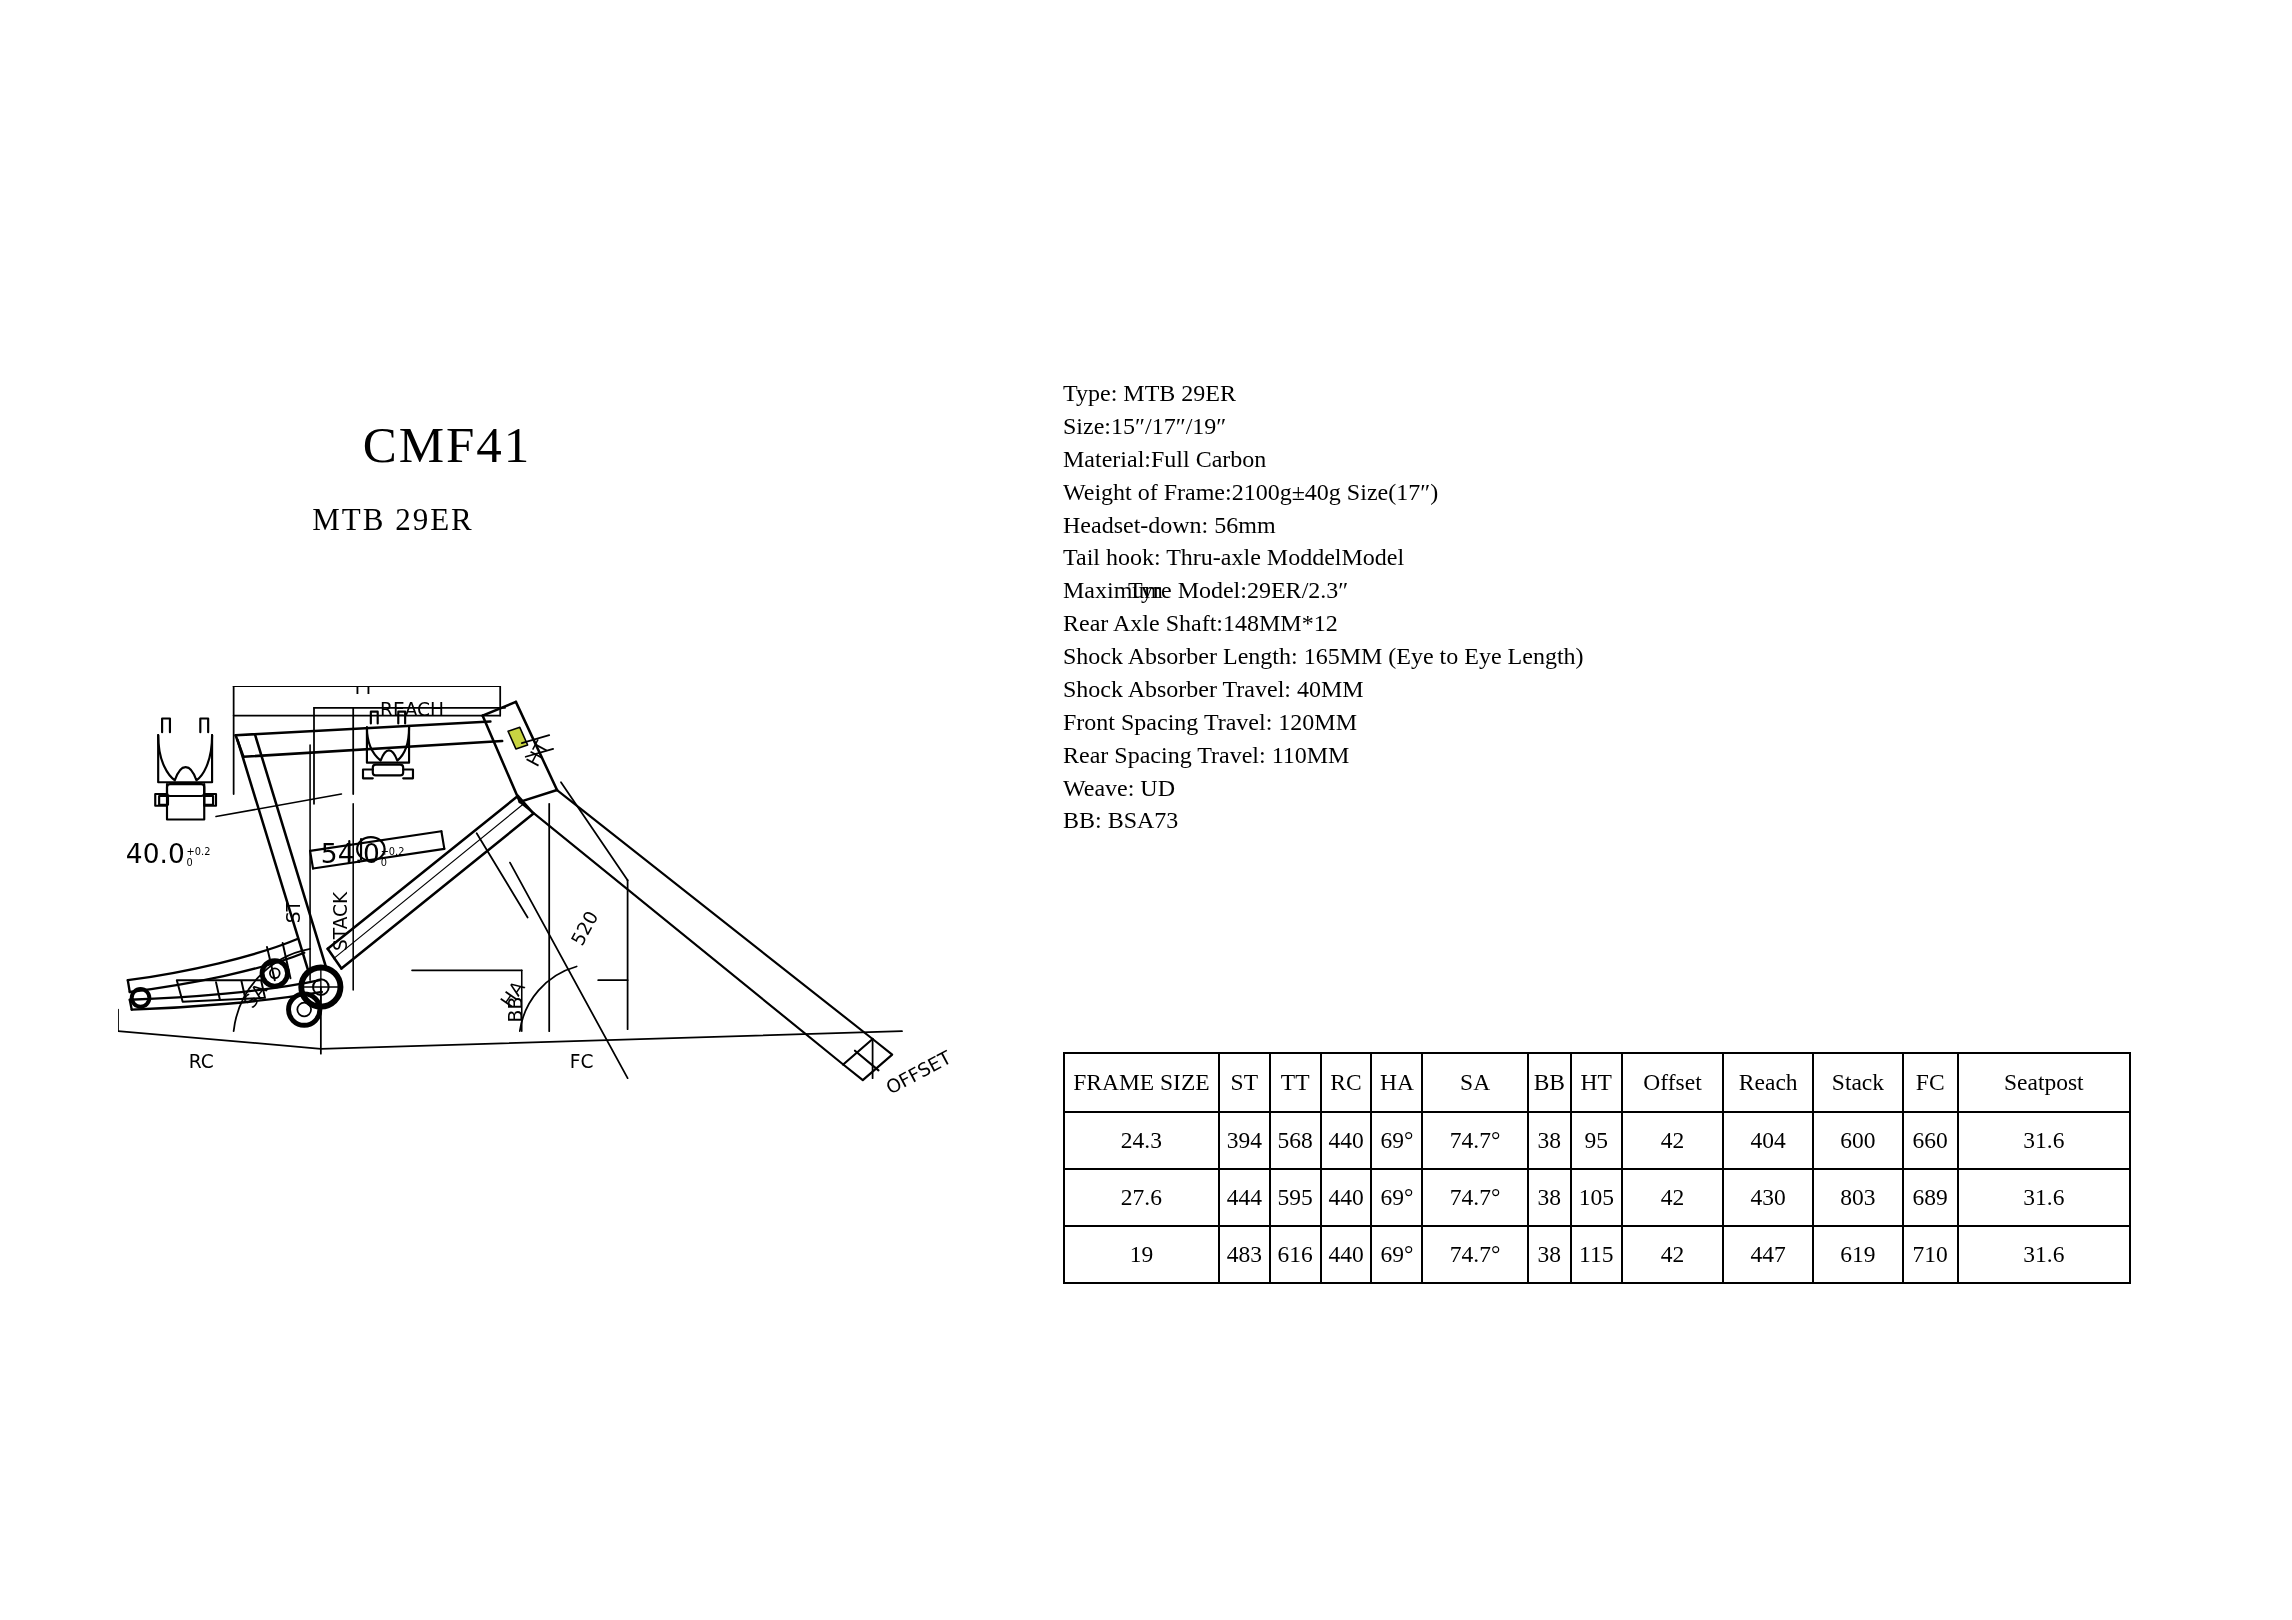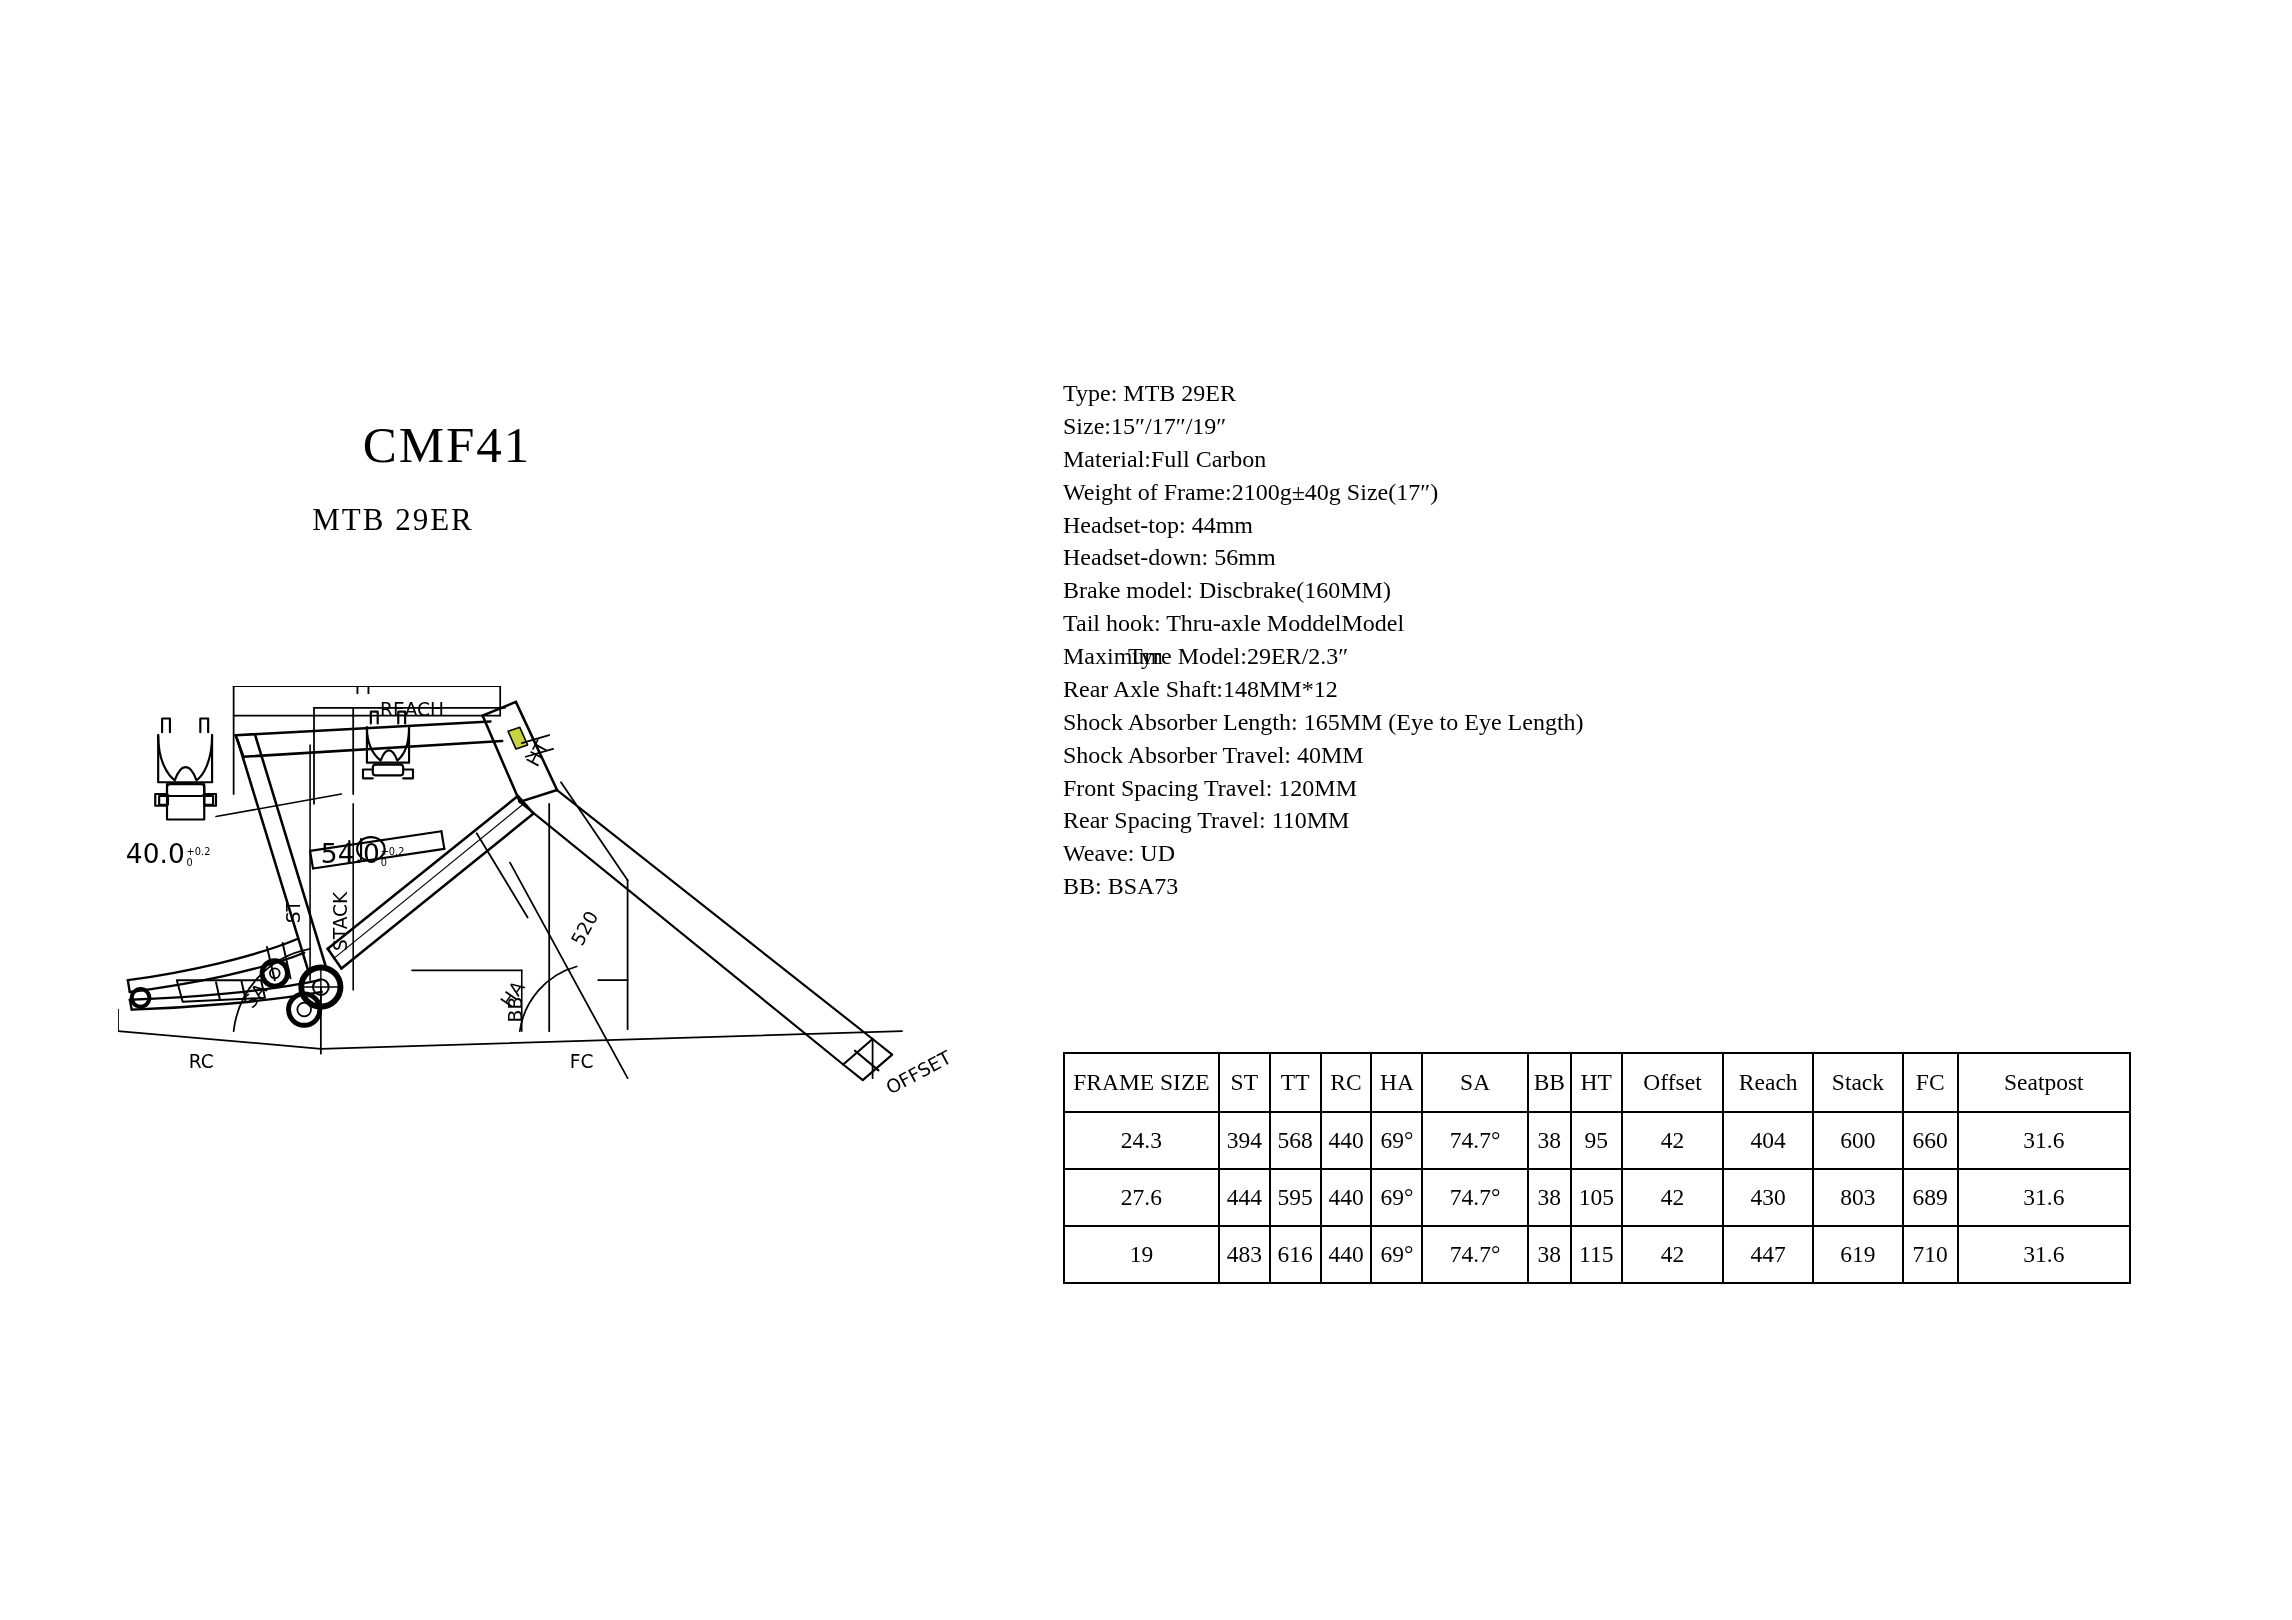--- a/index.html
+++ b/index.html
@@ -336,23 +336,21 @@
       <text class="tol" x="268" y="183">0</text>
     </g>
   </svg>
 </div>
 
 <div id="spec-list">
   <span class="spec-line">Type: MTB  29ER</span>
   <span class="spec-line">Size:15″/17″/19″</span>
   <span class="spec-line">Material:Full Carbon</span>
   <span class="spec-line">Weight of Frame:2100g±40g Size(17″)</span>
-  <span class="spec-line">Headset-top: 44mm</span>
   <span class="spec-line">Headset-down: 56mm</span>
-  <span class="spec-line">Brake model: Discbrake(160MM)</span>
   <span class="spec-line">Tail hook:  Thru-axle ModdelModel</span>
   <span class="spec-line overlap">
     <span class="ov-a">Maximum</span><span class="ov-b">Tyre  Model:29ER/2.3″</span>
   </span>
   <span class="spec-line">Rear   Axle   Shaft:148MM*12</span>
   <span class="spec-line">Shock Absorber Length: 165MM (Eye to Eye Length)</span>
   <span class="spec-line">Shock Absorber  Travel: 40MM</span>
   <span class="spec-line">Front Spacing  Travel: 120MM</span>
   <span class="spec-line">Rear Spacing  Travel: 110MM</span>
   <span class="spec-line">Weave: UD</span>

